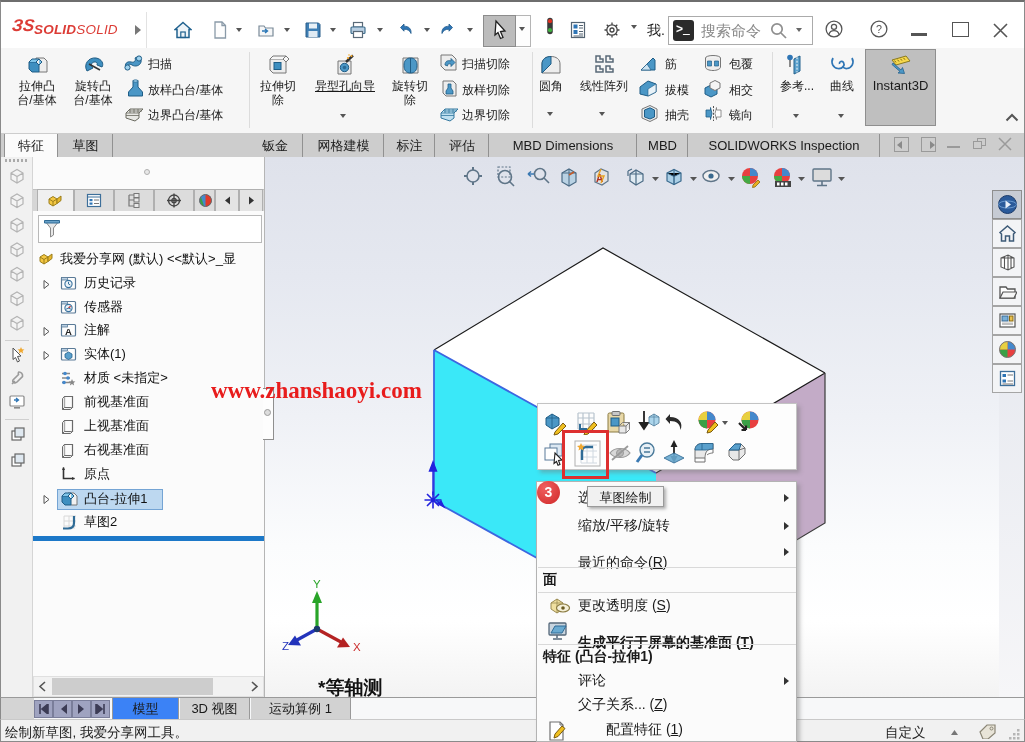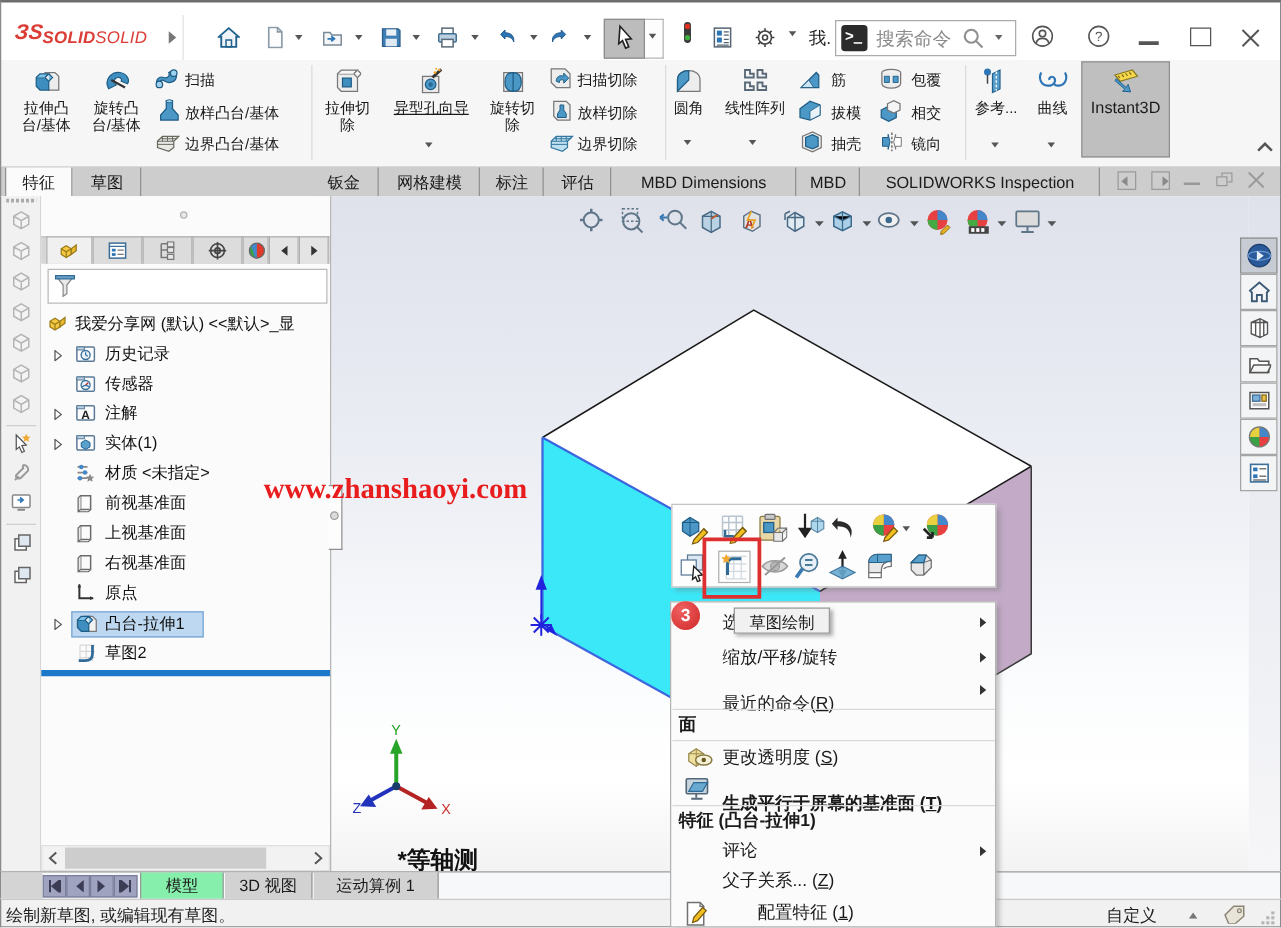--- a/index.html
+++ b/index.html
@@ -653,26 +653,26 @@
     </svg>
  <div class="abs" style="left:71px;top:2px;width:19px;height:18px;background:#9fa3c0;border:1px solid #7a7e9a;"></div>
  <svg class="abs" style="left:76px;top:6px" width="10" height="10" viewBox="0 0 10 10">
       <path d="M1 0 L7 5 L1 10 Z" fill="#3c3c55"></path>
     </svg>
  <div class="abs" style="left:90px;top:2px;width:19px;height:18px;background:#9fa3c0;border:1px solid #7a7e9a;"></div>
  <svg class="abs" style="left:94px;top:6px" width="11" height="10" viewBox="0 0 11 10">
       <path d="M9 0 L9 10 M1 0 L7 5 L1 10 Z" stroke="#3c3c55" stroke-width="1.6" fill="#3c3c55"></path>
     </svg>
  <div class="abs" style="left:0;top:0;width:33px;height:22px;background:#d4d4d4;"></div>
- <div class="btab" style="left:111px;width:67px;background:#86efac;border-left:1px solid #999;">模型</div>
+ <div class="btab" style="left:111px;width:67px;background:#3b82f6;border-left:1px solid #999;">模型</div>
  <div class="btab" style="left:179px;width:70px;background:#d2d2d2;">3D 视图</div>
  <div class="btab" style="left:250px;width:100px;background:#d2d2d2;">运动算例 1</div>
 </div>
 <div class="abs" id="statusbar">
- <div class="abs" style="left:4px;top:4px;">绘制新草图, 或编辑现有草图。</div>
+ <div class="abs" style="left:4px;top:4px;">绘制新草图, 我爱分享网工具。</div>
  <div class="abs" style="left:884px;top:4px;">自定义</div>
  <svg class="abs" style="left:950px;top:10px" width="7" height="5" viewBox="0 0 7 5">
       <path d="M0 5 L3.5 0 L7 5" fill="#777"></path>
     </svg>
  <svg class="abs" style="left:977px;top:3px" width="19" height="16" viewBox="0 0 19 16">
       <path d="M2 9 L9 2 L17 2 L17 10 L10 16 L5 16 Z" fill="#e8e4d8" stroke="#8a8575" stroke-width="1.2"></path>
       <circle cx="13.5" cy="5.5" r="1.5" fill="none" stroke="#8a8575"></circle>
     </svg>
  <svg class="abs" style="left:1008px;top:9px" width="12" height="12" viewBox="0 0 12 12">
       <g fill="#b5b5b5">

